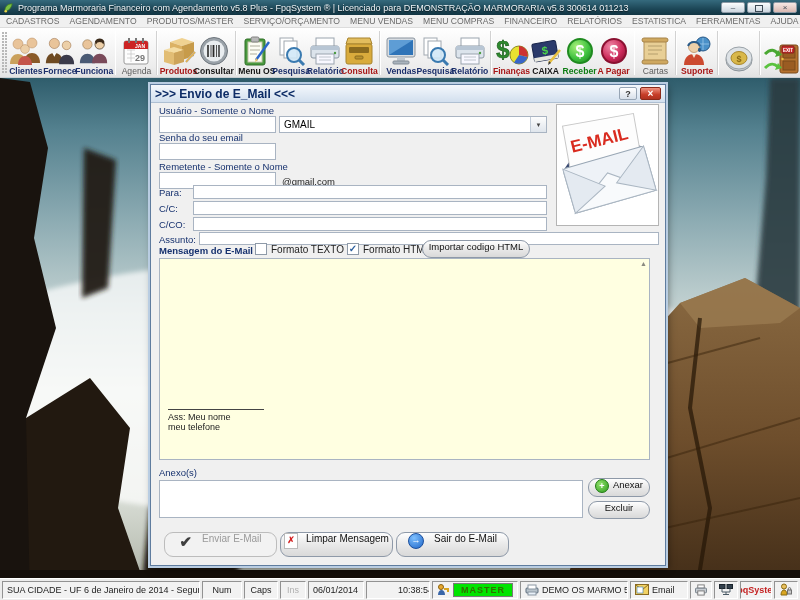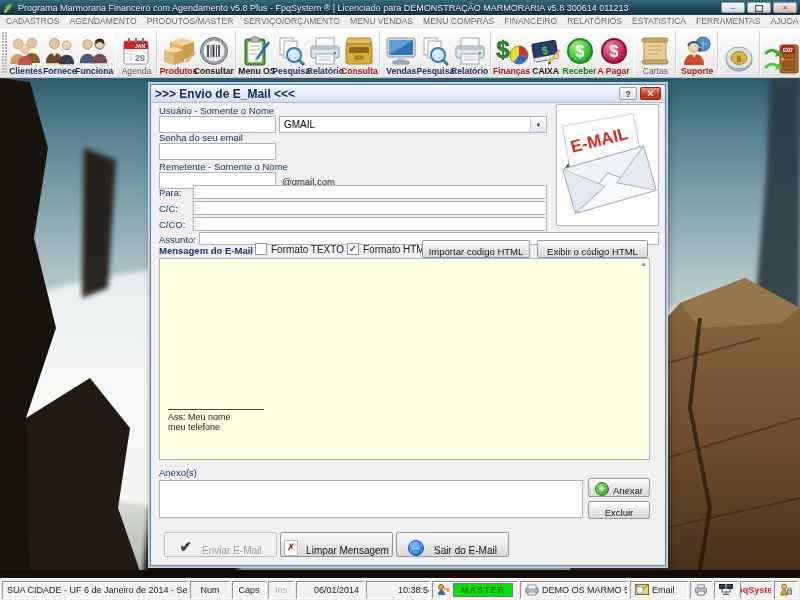--- a/index.html
+++ b/index.html
@@ -75,23 +75,23 @@
   .tb{position:absolute;box-sizing:border-box;border:1px solid #a9b4c2;background:#fff;
     font-family:"Liberation Sans",sans-serif;font-size:10px;padding:0 3px;}
   .combo{position:absolute;box-sizing:border-box;border:1px solid #a9b4c2;background:#fff;
     font-size:10px;display:flex;align-items:center;padding-left:4px;}
   .combo .arrow{margin-left:auto;width:15px;height:100%;background:linear-gradient(#fdfdfd,#dfe5ec);
     border-left:1px solid #c2ccd8;display:flex;align-items:center;justify-content:center;
     font-size:6px;color:#444;}
   .chk{position:absolute;display:flex;align-items:center;gap:4px;font-size:10px;color:#222;}
   .chkbox{width:12px;height:12px;box-sizing:border-box;border:1px solid #8e9aa8;background:#fff;
     font-size:10px;line-height:10px;text-align:center;color:#2b5f9e;font-weight:bold;}
-  .btn{position:absolute;box-sizing:border-box;border:1px solid #8e99a8;border-radius:2px;
+  .btn{position:absolute;box-sizing:border-box;border:1px solid #8e99a8;border-radius:9px;
     background:linear-gradient(#fefefe,#e9e9e9 50%,#d9d9d9);font-size:9.5px;color:#111;
-    display:flex;align-items:flex-end;justify-content:center;font-family:"Liberation Sans",sans-serif;}
+    display:flex;align-items:flex-start;justify-content:center;font-family:"Liberation Sans",sans-serif;}
   .envpanel{position:absolute;left:405px;top:1px;width:103px;height:122px;background:#fff;
     border:1px solid #b4b4b4;box-sizing:border-box;}
   .msgarea{position:absolute;left:8px;top:155px;width:491px;height:202px;box-sizing:border-box;
     border:1px solid #a9b4c2;background:#ffffe1;}
   .msgarea .scrollup{position:absolute;top:1px;right:2px;font-size:7px;color:#8a8a80;}
   .sig{position:absolute;left:8px;top:150px;font-size:9px;color:#222;line-height:10px;}
   .sigline{width:96px;border-top:1px solid #444;margin-bottom:2px;}
   .listbox{position:absolute;left:8px;top:377px;width:424px;height:38px;box-sizing:border-box;
     border:1px solid #a9b4c2;background:#fff;}
   .icobtn .ig{display:inline-flex;align-items:center;justify-content:center;margin-right:4px;}
@@ -501,23 +501,20 @@
         <span class="chkbox"></span>
         <span>Formato TEXTO</span>
       </div>
       <div class="chk" style="left:196px;top:140px;">
         <span class="chkbox">✓</span>
         <span>Formato HTML</span>
       </div>
       <div class="btn" style="left:271px;top:137px;width:108px;height:18px;">
         <span>Importar codigo HTML</span>
       </div>
-      <div class="btn" style="left:386px;top:137px;width:111px;height:18px;">
-        <span>Exibir o código HTML</span>
-      </div>
 
       <div class="msgarea">
         <span class="scrollup">▲</span>
         <div class="sig">
           <div class="sigline"></div>
           <div>Ass: Meu  nome</div>
           <div>meu telefone</div>
         </div>
       </div>
 
@@ -552,21 +549,21 @@
     </div>
     <div class="sp" style="width:40px;justify-content:center;">
       <span>Num</span>
     </div>
     <div class="sp" style="width:34px;justify-content:center;">
       <span>Caps</span>
     </div>
     <div class="sp dim" style="width:26px;justify-content:center;">
       <span>Ins</span>
     </div>
-    <div class="sp" style="width:68px;justify-content:flex-end;">
+    <div class="sp" style="width:56px;justify-content:flex-start;">
       <span>06/01/2014</span>
     </div>
     <div class="sp" style="width:64px;justify-content:center;padding-left:39px;">
       <span>10:38:54</span>
     </div>
     <div class="sp" style="width:86px;">
       <svg class="sico" width="13" height="13" viewBox="0 0 13 13">
         <circle cx="4" cy="4" r="2.5" fill="#e8a830" stroke="#8a6210"></circle>
         <path d="M1 12 c0-3.5 1.8-5 3.5-5 s3.5 1.5 3.5 5 Z" fill="#3a66a8"></path>
         <rect x="7" y="5" width="5" height="2" fill="#d9a520"></rect>

